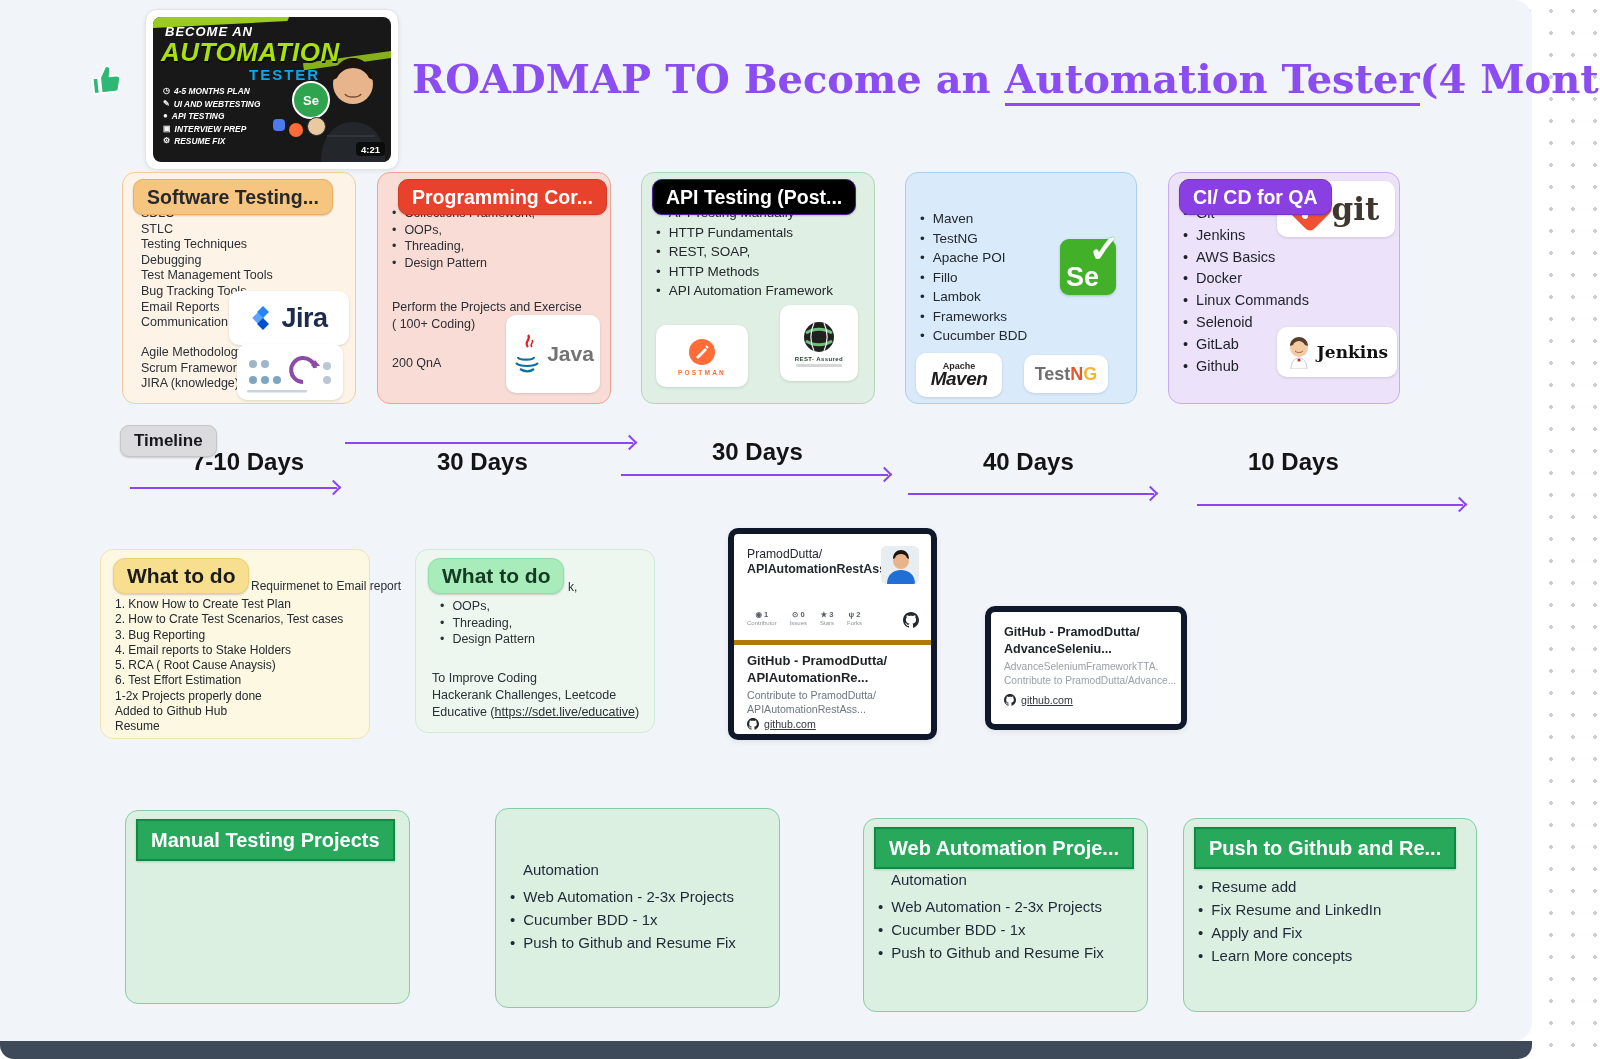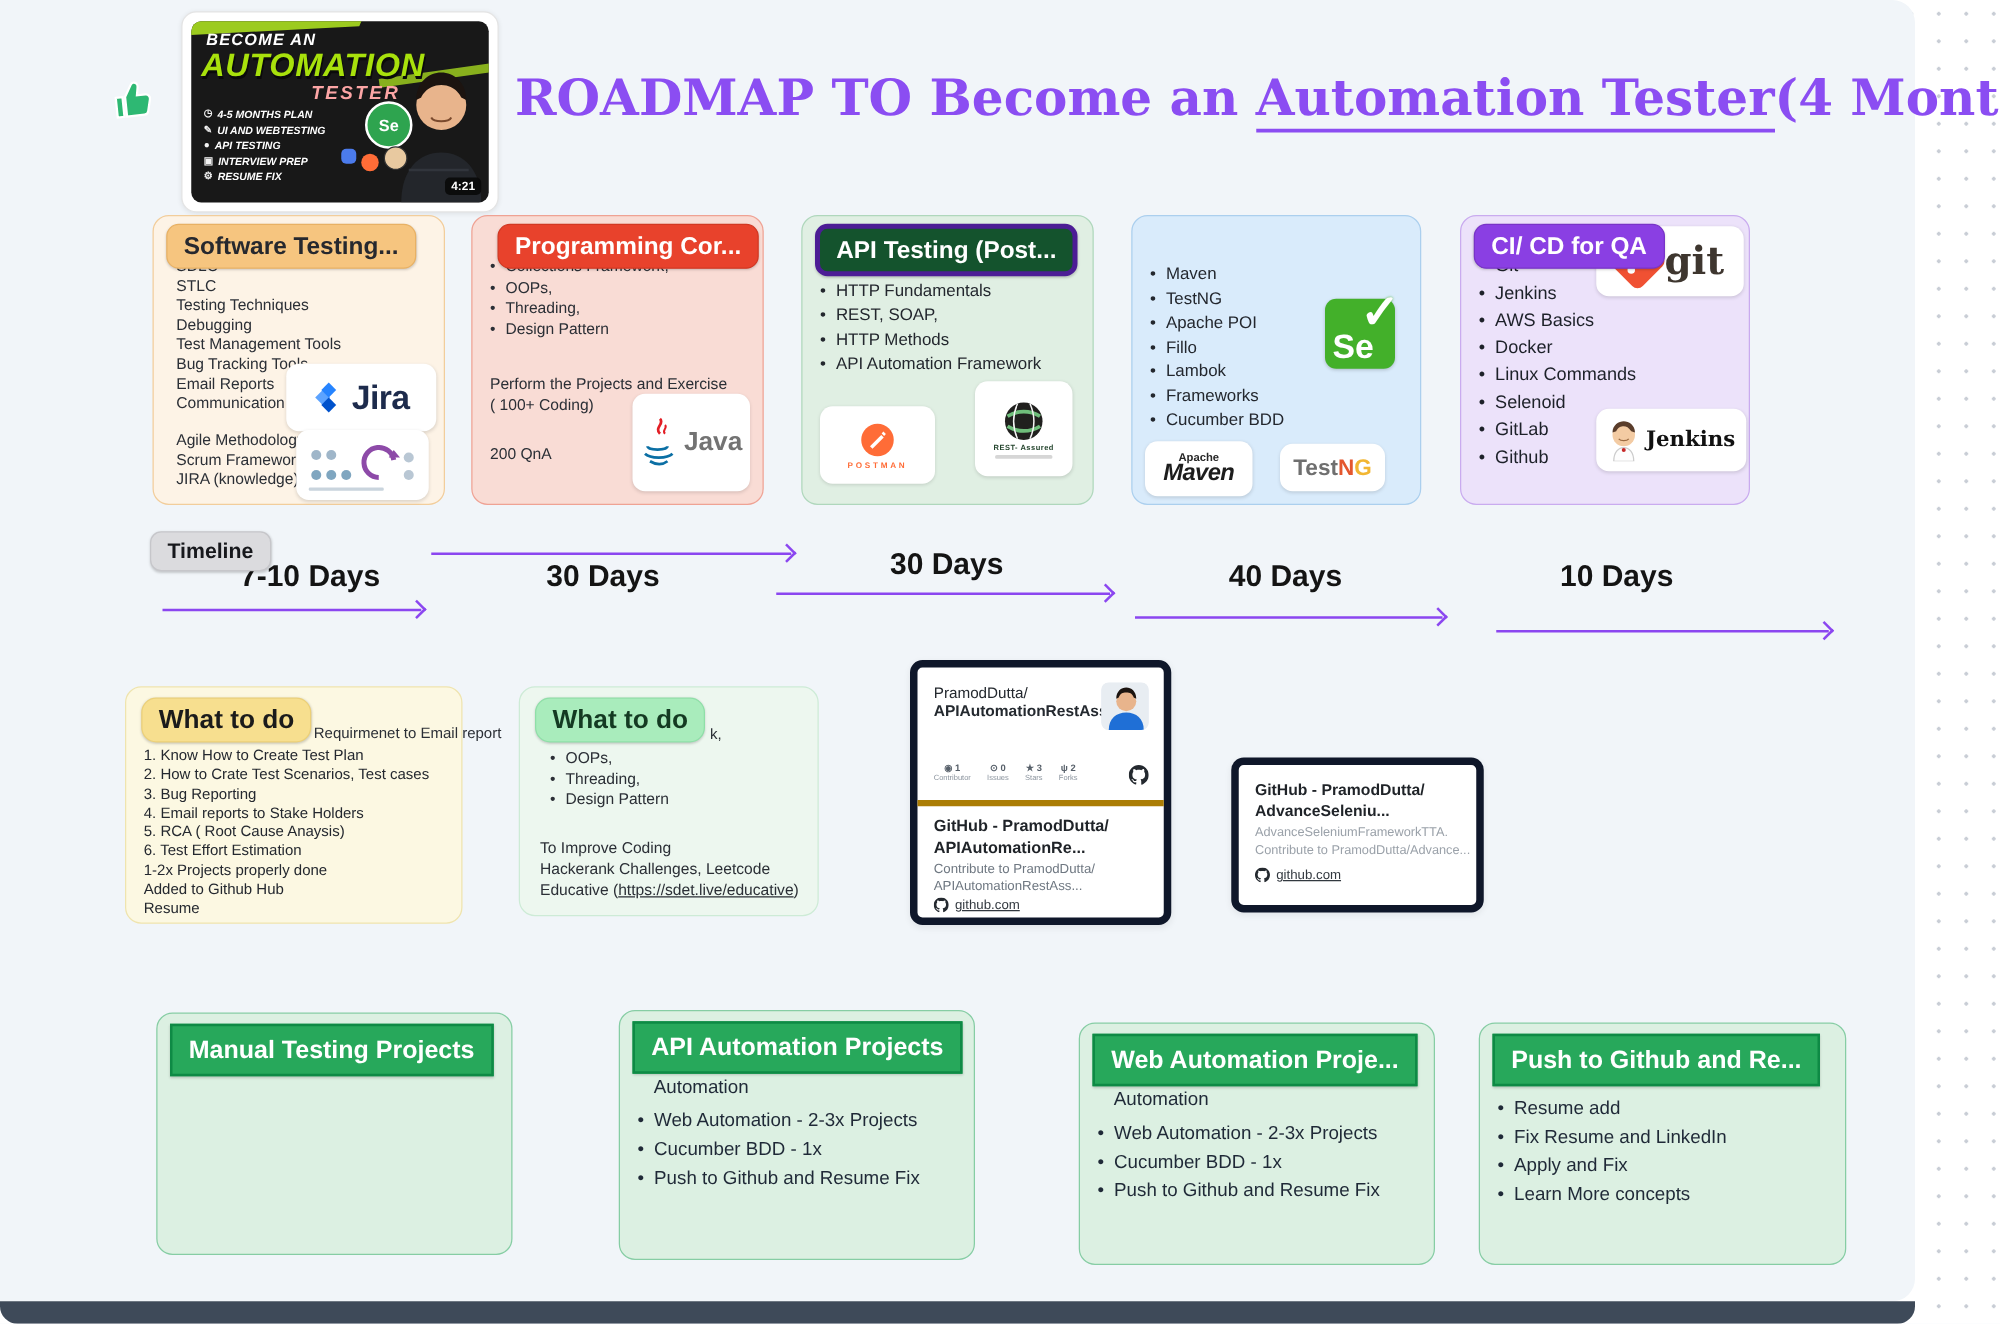--- a/index.html
+++ b/index.html
@@ -14,21 +14,21 @@
   .frame{position:absolute;left:0;top:0;width:1532px;height:1041px;background:#F1F5F9;border-radius:0 18px 18px 0}
   .board-edge{position:absolute;left:0;top:1041px;width:1532px;height:18px;background:#3E4A59;border-radius:0 0 14px 14px}
 
   
   .thumb-wrap{position:absolute;left:145px;top:9px;width:238px;height:145px;background:#fff;border:1px solid #e4e4e4;border-radius:12px;padding:7px;box-shadow:0 1px 4px rgba(0,0,0,.08)}
   .thumb{position:relative;width:100%;height:100%;background:#181818;border-radius:8px;overflow:hidden}
   .thumb-accent1{position:absolute;left:-14px;top:-8px;width:150px;height:16px;background:#9CCB1F;transform:skewX(-25deg) rotate(-3deg)}
   .thumb-accent2{position:absolute;left:150px;top:40px;width:90px;height:7px;background:#9CCB1F;transform:rotate(-8deg);opacity:.85}
   .t-line1{position:absolute;left:12px;top:7px;font-size:13px;font-weight:800;font-style:italic;color:#fff;letter-spacing:1px}
   .t-line2{position:absolute;left:8px;top:20px;font-size:26px;font-weight:800;font-style:italic;color:#A8E10C;letter-spacing:.5px;text-shadow:1px 2px 0 #0a0a0a}
-  .t-line3{position:absolute;left:96px;top:49px;font-size:15px;font-weight:800;font-style:italic;color:#fca5a5;letter-spacing:2px}
+  .t-line3{position:absolute;left:96px;top:49px;font-size:15px;font-weight:800;color:#0ea5e9;letter-spacing:2px}
   .t-feats{position:absolute;left:10px;top:68px}
   .t-feat{display:flex;align-items:center;gap:4px;color:#fff;font-size:8.4px;font-weight:700;font-style:italic;line-height:12.6px;white-space:nowrap}
   .t-feat .g{font-size:8px;font-style:normal;opacity:.95}
   .se-badge{position:absolute;left:139px;top:64px;width:34px;height:34px;border-radius:50%;background:#2EA44F;border:2.5px solid #fff;display:flex;align-items:center;justify-content:center;color:#fff;font-weight:800;font-size:13px}
   .mini-ic{position:absolute;border-radius:4px}
   .dur{position:absolute;right:6px;bottom:6px;background:rgba(10,10,10,.92);color:#fff;font-size:9.5px;font-weight:700;padding:1.5px 5px;border-radius:4px}
   .t-person{position:absolute;right:0;bottom:0}
 
   
   .page-title{position:absolute;left:412px;top:55px;font-family:"DejaVu Serif",serif;font-weight:700;font-size:40px;color:#8B4DF2;white-space:nowrap}
@@ -41,21 +41,21 @@
   .c-mint{background:#E0EFE3;border:1.5px solid #AFD7BC}
   .c-blue{background:#D9EBFB;border:1.5px solid #ABCFEE}
   .c-lav{background:#ECE2FA;border:1.5px solid #C9ABEF}
   .c-yel{background:#FCF8E2;border:1.5px solid #EFE4AE}
   .c-mintl{background:#EDF7EF;border:1.5px solid #CDEBD6}
   .c-grn{background:#DCF0E2;border:1.5px solid #86CDA4}
 
   .pill{position:absolute;display:inline-flex;align-items:center;font-weight:700;border-radius:10px;padding:0 13px;height:34px;font-size:19.5px;white-space:nowrap;box-shadow:0 1px 2px rgba(0,0,0,.18);z-index:3}
   .p-orange{background:#F6C57F;color:#26282e;border:1px solid #e8b164}
   .p-red{background:#E8422C;color:#fff;border:1px solid #d23823}
-  .p-green{background:#14532d;color:#fff;border:4px solid #4c1d95}
+  .p-green{background:#000000;color:#fff;border:1px solid #4c1d95}
   .p-blue{background:#2D9CF0;color:#fff;border:1px solid #2489d6}
   .p-purple{background:#8A3FE3;color:#fff;border:1px solid #7834c7}
   .p-grey{background:#DBDBDE;color:#17181c;border:1px solid #c6c6ca;height:30px;font-size:17px;border-radius:9px}
   .p-yel{background:#F7DF8F;color:#1b1b1b;border:1px solid #ecd078;font-size:21px;border-radius:12px}
   .p-mint{background:#A9ECBC;color:#143a22;border:1px solid #8fdfa8;font-size:21px;border-radius:12px}
   .p-solid{background:#27A85B;color:#fff;border:2px solid #0E8A45;height:38px;font-size:20px;border-radius:0}
 
   .lst{position:absolute;margin:0;padding:0;list-style:none;z-index:1}
   .lst li{white-space:nowrap}
   .plain13 li{font-size:12.5px;line-height:15.6px;color:#2b2f36}
@@ -439,21 +439,20 @@
       </svg>
     <span class="link">github.com</span>
   </div>
 </div>
 
 <div class="card c-grn" style="left:125px;top:810px;width:283px;height:192px">
   <div class="pill p-solid" style="left:10px;top:8px">Manual Testing Projects</div>
 </div>
 
 <div class="card c-grn" style="left:495px;top:808px;width:283px;height:198px">
-  <div class="pill p-solid" style="left:10px;top:8px">API Automation Projects</div>
   <div class="lead" style="left:27px;top:52px">Automation</div>
   <ul class="lst blt b15p" style="left:14px;top:76px">
     <li>Web Automation - 2-3x Projects</li>
     <li>Cucumber BDD - 1x</li>
     <li>Push to Github and Resume Fix</li>
   </ul>
 </div>
 
 <div class="card c-grn" style="left:863px;top:818px;width:283px;height:192px">
   <div class="pill p-solid" style="left:10px;top:8px">Web Automation Proje...</div>

